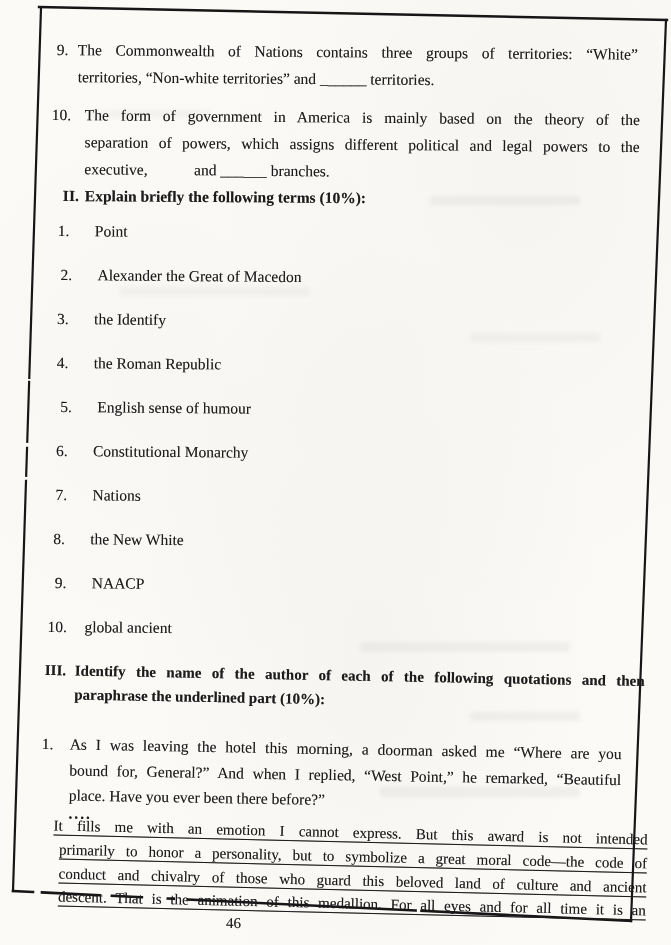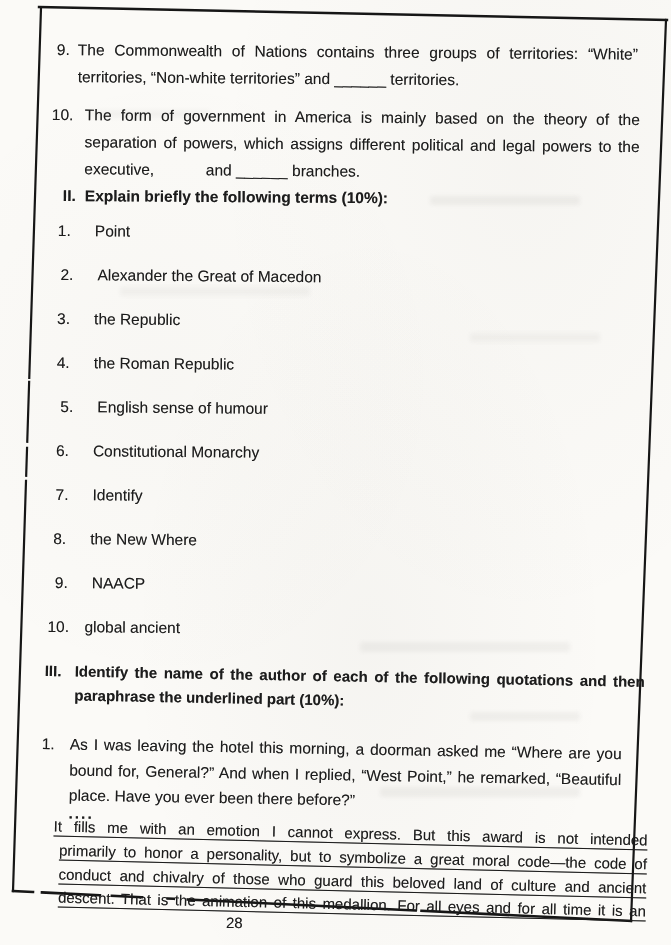--- a/index.html
+++ b/index.html
@@ -3,21 +3,21 @@
 <meta charset="utf-8">
 <style>
   html,body { margin:0; padding:0; background:#e8e8e8; }
   .canvas {
     position:relative; width:671px; height:945px; overflow:hidden;
     background:
       radial-gradient(ellipse at 78% 18%, rgba(90,85,70,0.030), transparent 42%),
       radial-gradient(ellipse at 55% 68%, rgba(90,85,70,0.035), transparent 46%),
       radial-gradient(ellipse at 25% 40%, rgba(90,85,70,0.020), transparent 40%),
       #fbfaf7;
-    font-family:Liberation Sans, sans-serif;
+    font-family:Liberation Serif, serif;
     color:#1c1c1c;
   }
   .frame { position:absolute; left:0; top:0; width:671px; height:945px; pointer-events:none; }
   .block { position:absolute; transform-origin:0 0; font-size:15.5px; line-height:27px;
            text-shadow:0 0 0.5px rgba(25,25,25,0.45); }
   .line { text-align:left; }
   .jline { text-align:justify; text-align-last:justify; }
   .pnum { display:inline-block; width:var(--ind,24px); }
   .line.cont { padding-left:var(--ind,24px); }
 
@@ -79,26 +79,26 @@
       <div class="line cont">executive,&nbsp;&nbsp;&nbsp;&nbsp;&nbsp;&nbsp;&nbsp;&nbsp;&nbsp;&nbsp;&nbsp; and ______ branches.</div>
     </div>
 
   <div class="block sec2-head">
       <div class="line"><span class="pnum">II.</span><span>Explain briefly the following terms (10%):</span></div>
     </div>
 
   <div class="block terms">
       <div class="term-row"><span class="tnum">1.</span><span class="tlabel">Point</span></div>
       <div class="term-row"><span class="tnum">2.</span><span class="tlabel">Alexander the Great of Macedon</span></div>
-      <div class="term-row"><span class="tnum">3.</span><span class="tlabel">the Republic</span></div>
+      <div class="term-row"><span class="tnum">3.</span><span class="tlabel">the Identify</span></div>
       <div class="term-row"><span class="tnum">4.</span><span class="tlabel">the Roman Republic</span></div>
       <div class="term-row"><span class="tnum">5.</span><span class="tlabel">English sense of humour</span></div>
       <div class="term-row"><span class="tnum">6.</span><span class="tlabel">Constitutional Monarchy</span></div>
-      <div class="term-row"><span class="tnum">7.</span><span class="tlabel">Identify</span></div>
-      <div class="term-row"><span class="tnum">8.</span><span class="tlabel">the New Where</span></div>
+      <div class="term-row"><span class="tnum">7.</span><span class="tlabel">Nations</span></div>
+      <div class="term-row"><span class="tnum">8.</span><span class="tlabel">the New White</span></div>
       <div class="term-row"><span class="tnum">9.</span><span class="tlabel">NAACP</span></div>
       <div class="term-row"><span class="tnum">10.</span><span class="tlabel">global ancient</span></div>
     </div>
 
   <div class="block sec3-head">
       <div class="line jline"><span class="pnum">III.</span><span>Identify the name of the author of each of the following quotations and then</span></div>
       <div class="line cont">paraphrase the underlined part (10%):</div>
     </div>
 
   <div class="block quote">
@@ -110,15 +110,15 @@
     <div class="ellipsis">....</div>
   </div>
 
   <div class="block underlined-para">
       <div class="line jline">It fills me with an emotion I cannot express. But this award is not intended</div>
       <div class="line jline cont">primarily to honor a personality, but to symbolize a great moral code—the code of</div>
       <div class="line jline cont">conduct and chivalry of those who guard this beloved land of culture and ancient</div>
       <div class="line jline cont">descent. That is the animation of this medallion. For all eyes and for all time it is an</div>
     </div>
 
-  <div class="block pagenum">28</div>
+  <div class="block pagenum">46</div>
 
 </div>
 
 </body></html>

